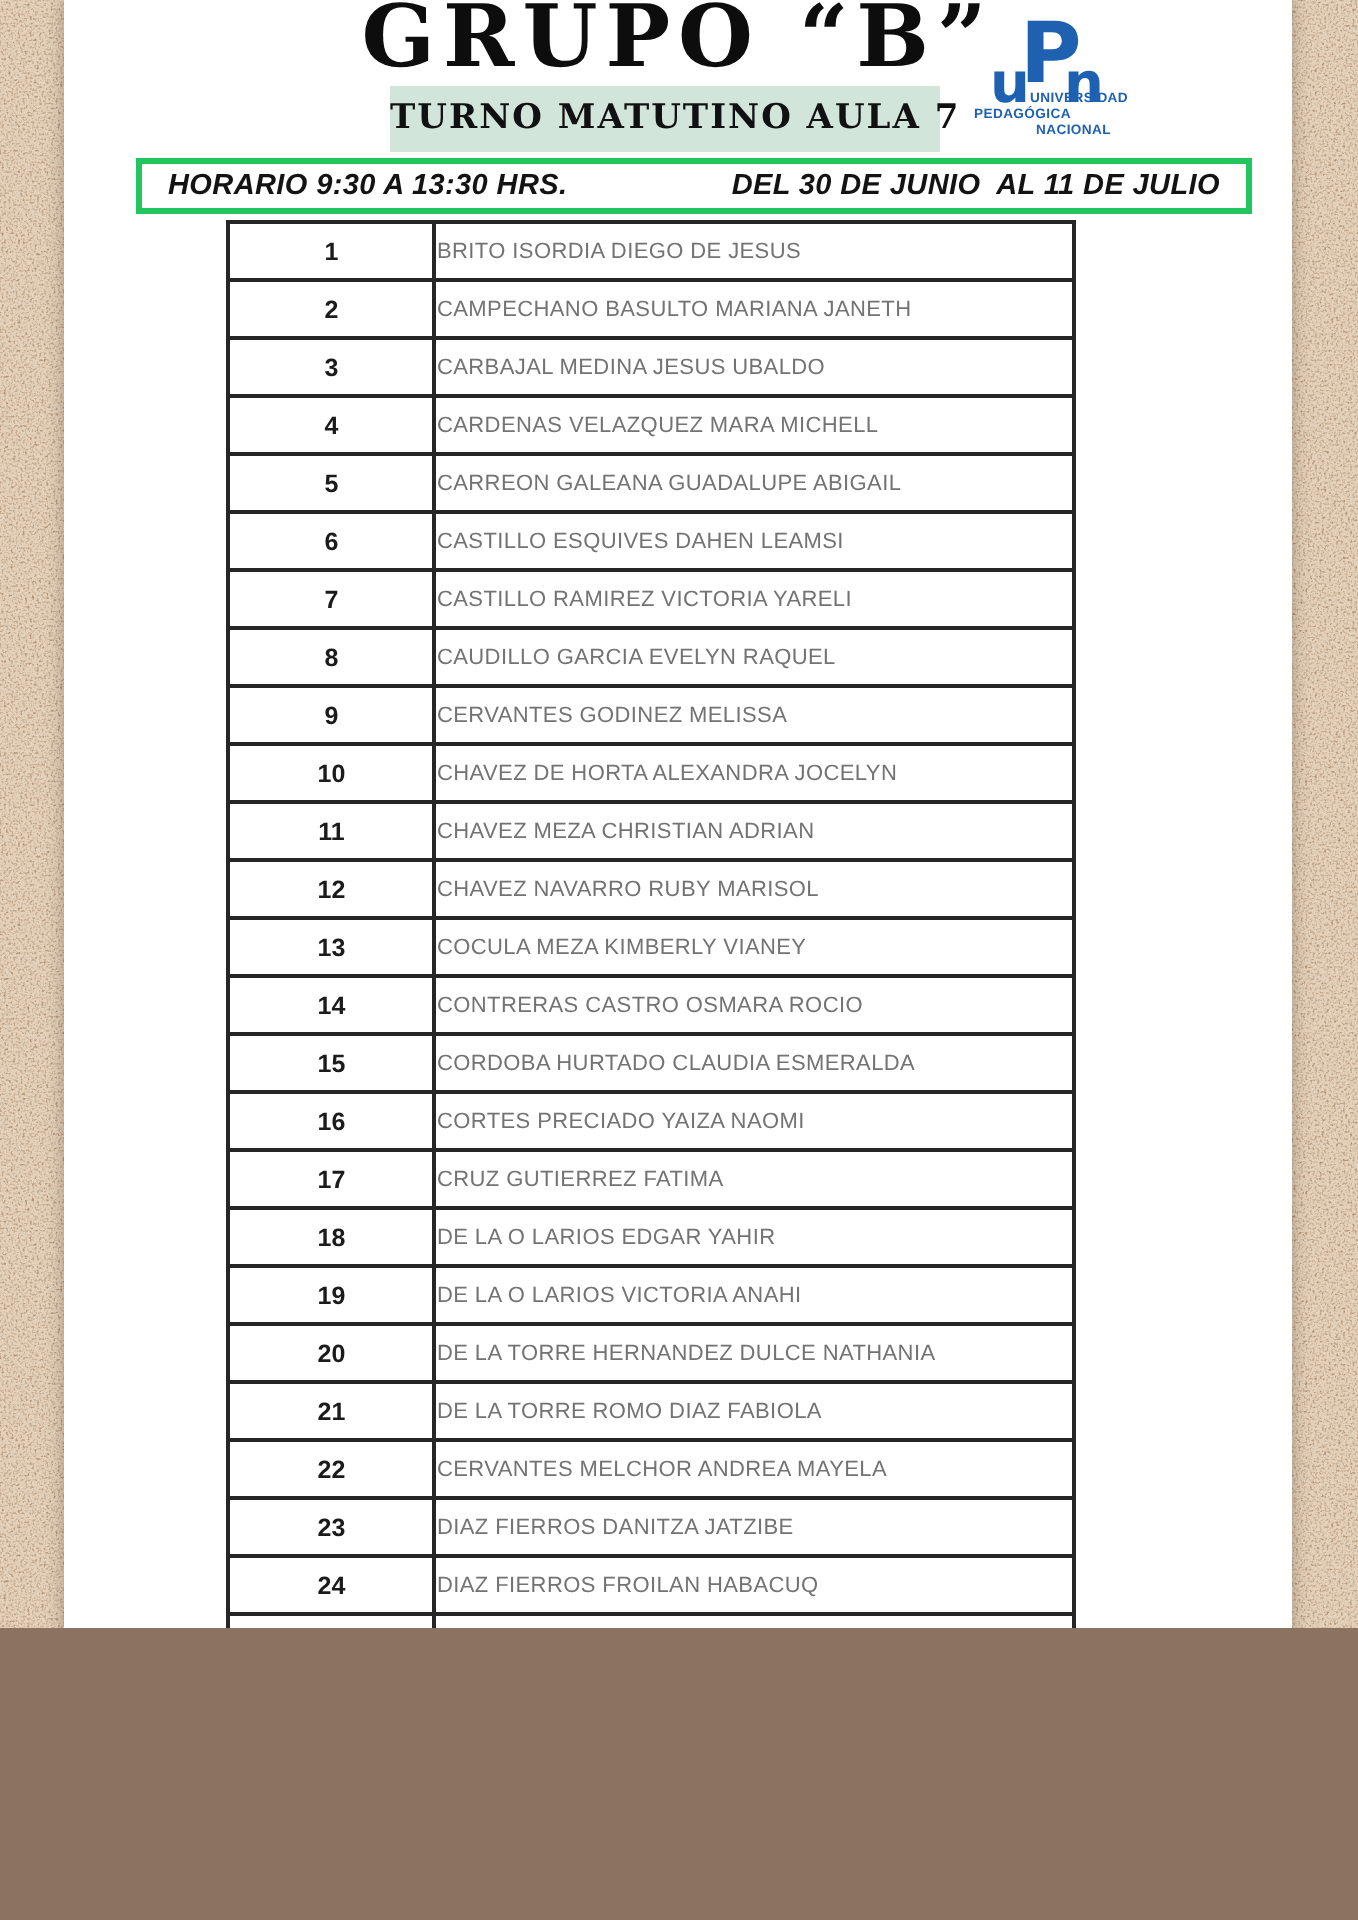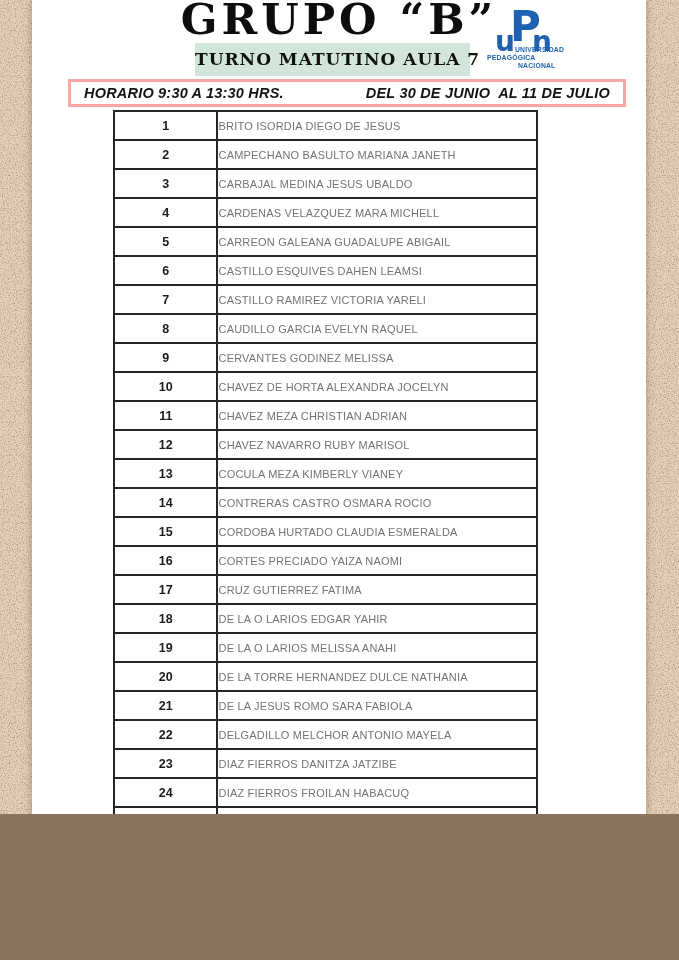--- a/index.html
+++ b/index.html
@@ -27,21 +27,21 @@
   .logo-l3{left:36px;top:57px;}
   .subtitle{
     position:absolute;left:163px;top:43px;width:275px;height:33px;
     background:#d2e5da;
     font-family:"DejaVu Serif","Liberation Serif",serif;
     font-weight:800;font-size:17px;line-height:33px;letter-spacing:1px;
     color:#111;text-align:right;white-space:nowrap;
   }
   .schedule-bar{
     position:absolute;left:36px;top:79px;width:558px;height:28px;
-    box-sizing:border-box;border:3px solid #fca5a5;background:#fff;
+    box-sizing:border-box;border:3px solid #22c55e;background:#fff;
     display:flex;justify-content:space-between;align-items:center;
     padding:0 13px;
     text-align:center;
   }
   .schedule-bar span{
     font-style:italic;font-weight:800;font-size:14.5px;color:#131313;
     letter-spacing:.2px;white-space:pre;
   }
   table.roster{
     position:absolute;left:81px;top:110px;border-collapse:collapse;
@@ -188,36 +188,36 @@
     <td class="name">CRUZ GUTIERREZ FATIMA</td>
   </tr>
 
   <tr>
     <td class="num">18</td>
     <td class="name">DE LA O LARIOS EDGAR YAHIR</td>
   </tr>
 
   <tr>
     <td class="num">19</td>
-    <td class="name">DE LA O LARIOS MELISSA ANAHI</td>
+    <td class="name">DE LA O LARIOS VICTORIA ANAHI</td>
   </tr>
 
   <tr>
     <td class="num">20</td>
     <td class="name">DE LA TORRE HERNANDEZ DULCE NATHANIA</td>
   </tr>
 
   <tr>
     <td class="num">21</td>
-    <td class="name">DE LA JESUS ROMO SARA FABIOLA</td>
+    <td class="name">DE LA TORRE ROMO DIAZ FABIOLA</td>
   </tr>
 
   <tr>
     <td class="num">22</td>
-    <td class="name">DELGADILLO MELCHOR ANTONIO MAYELA</td>
+    <td class="name">CERVANTES MELCHOR ANDREA MAYELA</td>
   </tr>
 
   <tr>
     <td class="num">23</td>
     <td class="name">DIAZ FIERROS DANITZA JATZIBE</td>
   </tr>
 
   <tr>
     <td class="num">24</td>
     <td class="name">DIAZ FIERROS FROILAN HABACUQ</td>

